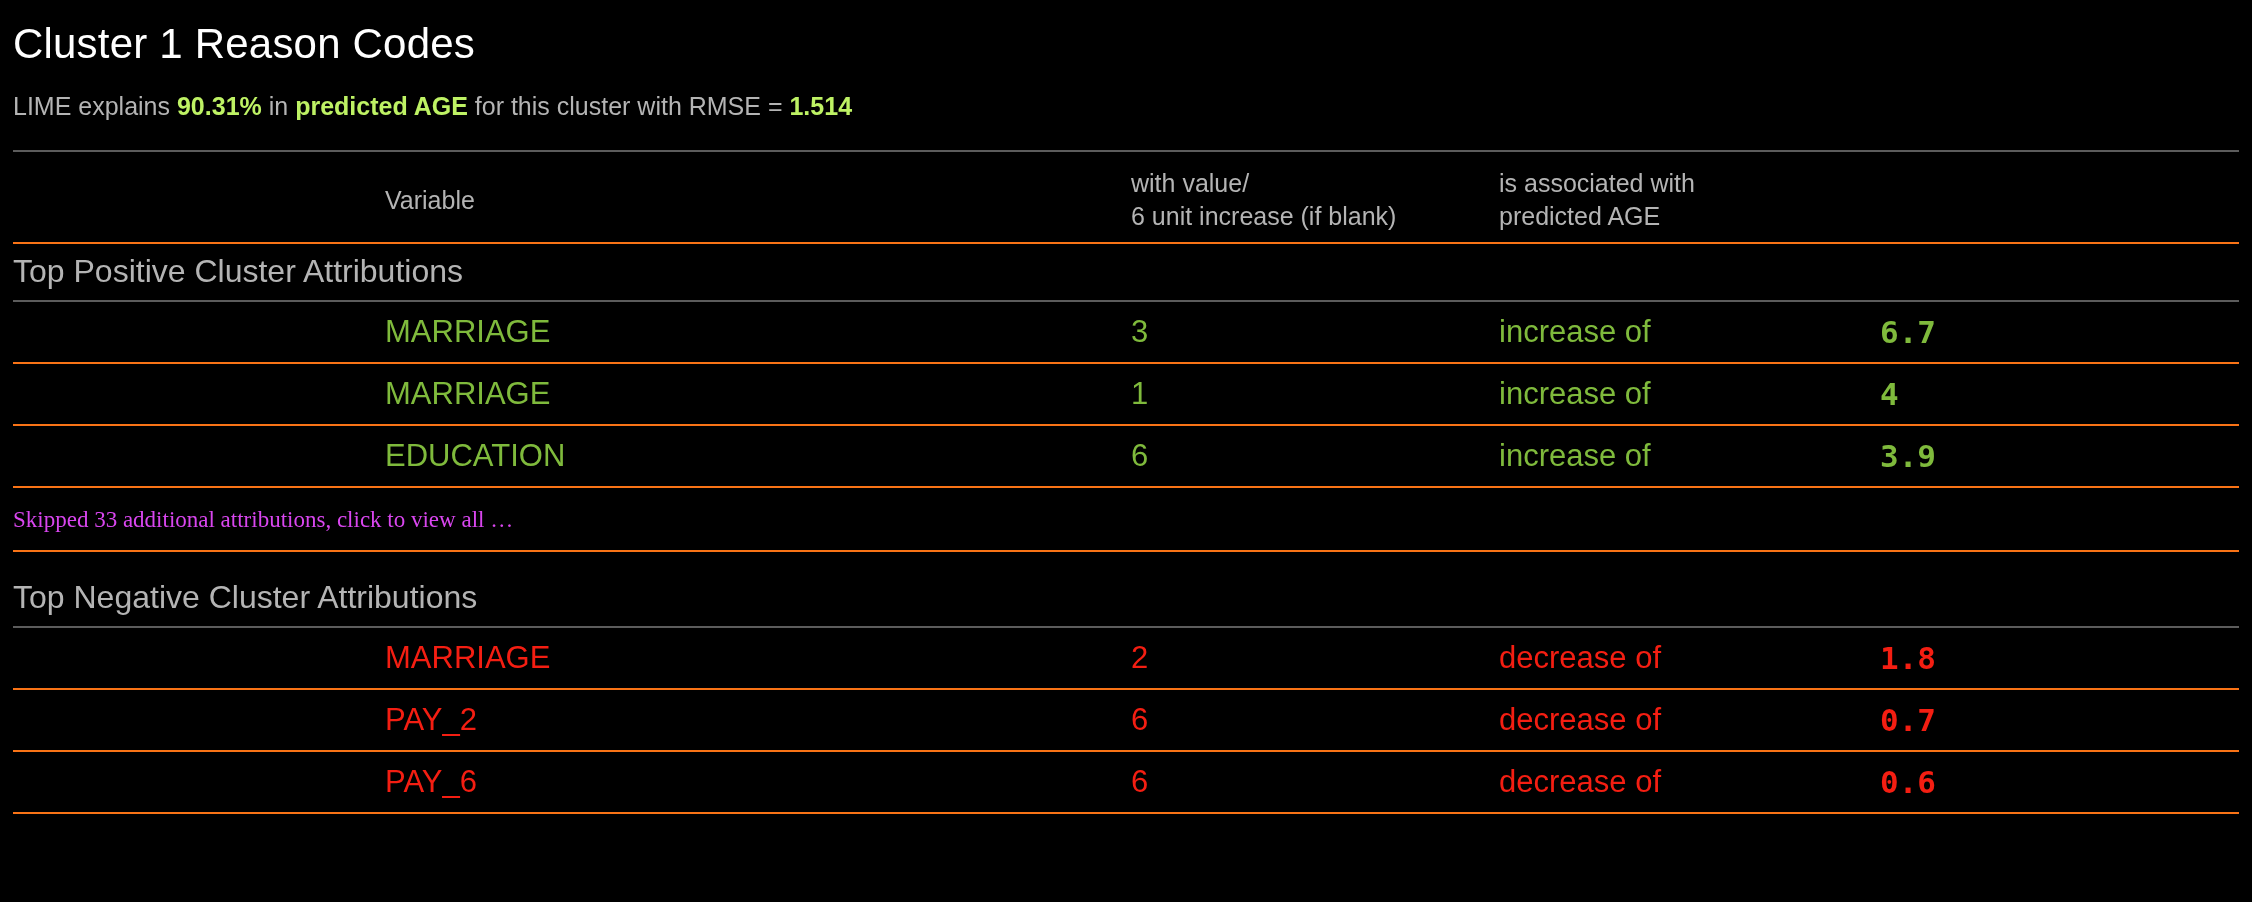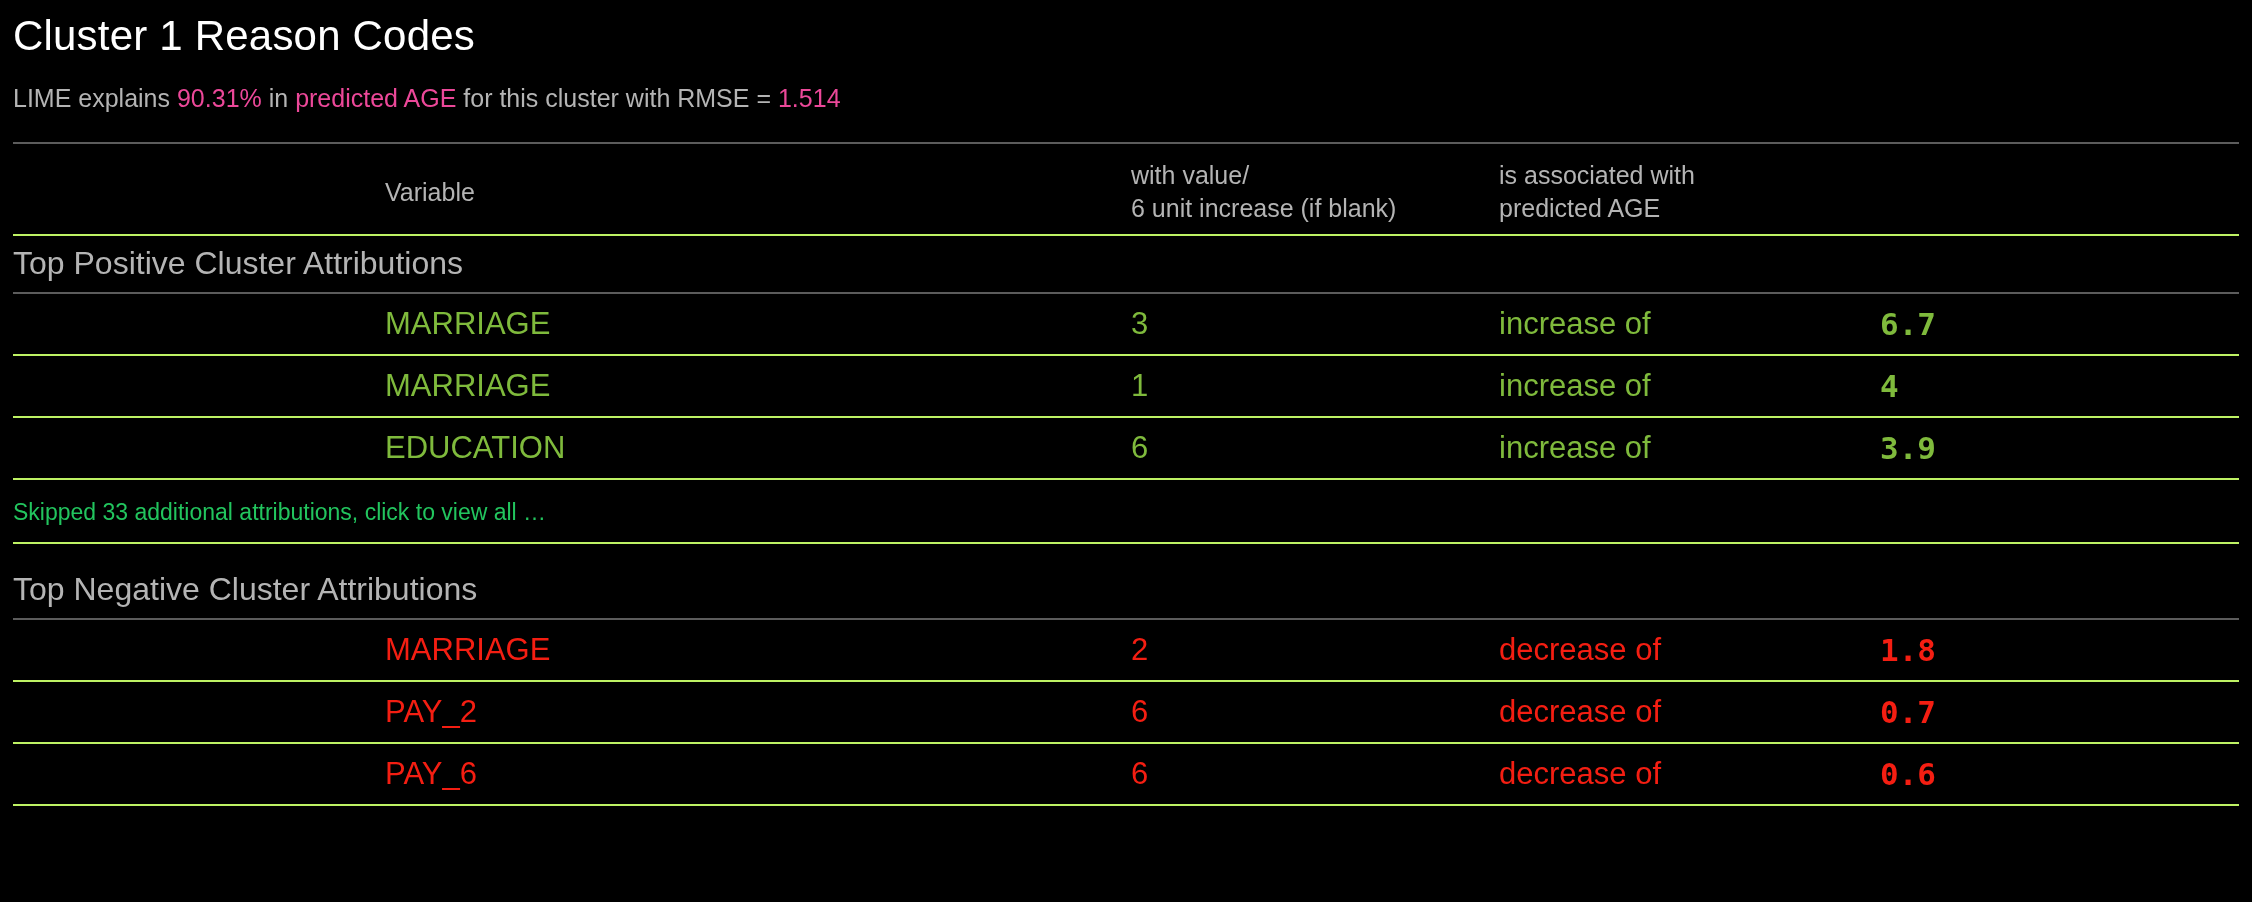--- a/index.html
+++ b/index.html
@@ -16,21 +16,21 @@
     color: #c8c8c8;
     -webkit-font-smoothing: antialiased;
   }
 
   .page {
     position: relative;
     width: 1836px;
     height: 902px;
     background: #000000;
     box-sizing: border-box;
-    padding: 4px 13px;
+    padding: 12px 13px;
   }
 
   
   .page-title {
     font-size: 42px;
     font-weight: 400;
     color: #ffffff;
     letter-spacing: 0.2px;
     margin: 0;
     padding: 8px 0 0 0;
@@ -40,22 +40,22 @@
   
   .subtitle {
     font-size: 25px;
     color: #b4b4b4;
     margin: 0;
     padding: 24px 0 0 0;
     line-height: 1.25;
     white-space: nowrap;
   }
   .subtitle .em {
-    color: #ec4899;
-    font-weight: 400;
+    color: #bef264;
+    font-weight: 700;
   }
 
   
   .rc-table {
     width: 2226px;
     border-collapse: collapse;
     table-layout: fixed;
     margin-top: 28px;
   }
   .rc-table col.c-indent  { width: 372px; }
@@ -65,21 +65,21 @@
   .rc-table col.c-amount  { width: 362px; }
 
   .rc-table td, .rc-table th {
     padding: 0;
     vertical-align: middle;
     text-align: left;
     font-weight: 400;
   }
 
   .divider-top   { border-top: 2px solid #5c5c5c; }
-  .divider-bot   { border-bottom: 2px solid #bef264; }
+  .divider-bot   { border-bottom: 2px solid #f97316; }
 
   
   tr.head-row > th {
     font-size: 25px;
     color: #b4b4b4;
     height: 84px;
     padding-top: 6px;
     line-height: 1.34;
     white-space: pre-line;
   }
@@ -107,24 +107,25 @@
     font-size: 27px;
     font-weight: 700;
     letter-spacing: 0px;
     padding-left: 3px;
     margin-top: 47px;
   }
 
   
   tr.skipped-row > td {
     font-size: 23px;
-    color: #22c55e;
+    color: #d946ef;
     height: 60px;
     padding-top: 2px;
     cursor: pointer;
+    font-family: Liberation Serif, serif;
   }
   tr.spacer-row > td { height: 18px; }
 </style>
 </head>
 <body>
 
 <div class="page">
 
   <h1 class="page-title">Cluster 1 Reason Codes</h1>
 

